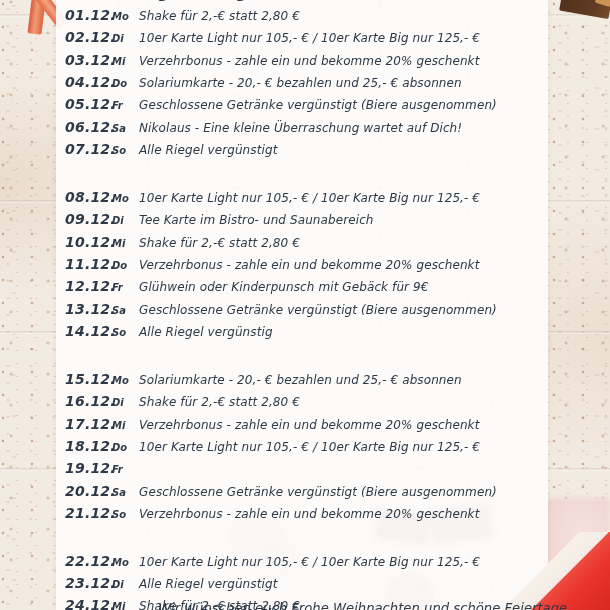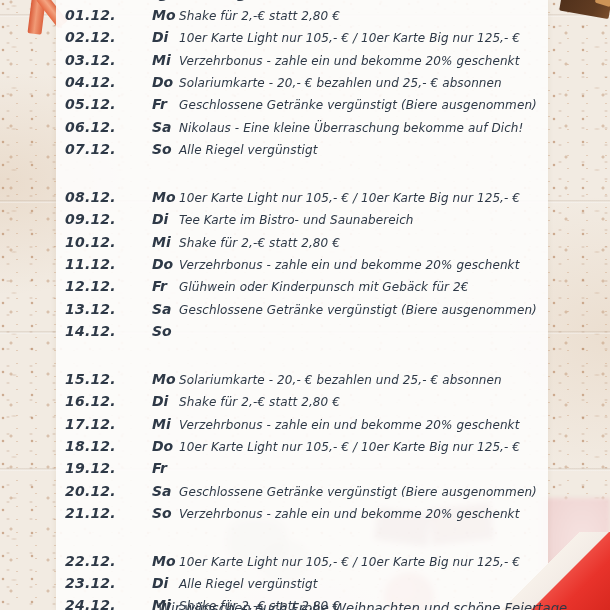--- a/index.html
+++ b/index.html
@@ -82,21 +82,21 @@
   }
   
   .content{
     position:absolute;left:65px;top:4px;z-index:4;
     color:#2e3947;font-style:italic;white-space:nowrap;
   }
   .week{margin-bottom:25.5px;}
   .week:last-child{margin-bottom:0;}
   .row{height:22.35px;line-height:22.35px;display:flex;align-items:baseline;}
   .date{font-weight:700;font-size:14px;width:47px;letter-spacing:.2px;}
-  .day{font-weight:700;font-size:14px;width:27px;margin-left:40px;}
+  .day{font-weight:700;font-size:10px;width:27px;}
   .offer{font-size:12px;letter-spacing:.1px;}
   .clipped-heading{
     position:absolute;left:140px;top:-16px;z-index:4;
     font-size:15px;font-weight:700;font-style:italic;color:#2e3947;white-space:nowrap;
   }
   .clipped-footer{
     position:absolute;left:158px;top:601px;z-index:4;
     font-size:13.2px;font-style:italic;color:#2e3947;white-space:nowrap;
   }
 </style>
@@ -153,21 +153,21 @@
         <span class="offer">Solariumkarte - 20,- € bezahlen und 25,- € absonnen</span>
       </div>
       <div class="row">
         <span class="date">05.12.</span>
         <span class="day">Fr</span>
         <span class="offer">Geschlossene Getränke vergünstigt (Biere ausgenommen)</span>
       </div>
       <div class="row">
         <span class="date">06.12.</span>
         <span class="day">Sa</span>
-        <span class="offer">Nikolaus - Eine kleine Überraschung bekomme auf Dich!</span>
+        <span class="offer">Nikolaus - Eine kleine Überraschung wartet auf Dich!</span>
       </div>
       <div class="row">
         <span class="date">07.12.</span>
         <span class="day">So</span>
         <span class="offer">Alle Riegel vergünstigt</span>
       </div>
     </div>
     <div class="week">
       <div class="row">
         <span class="date">08.12.</span>
@@ -185,30 +185,31 @@
         <span class="offer">Shake für 2,-€ statt 2,80 €</span>
       </div>
       <div class="row">
         <span class="date">11.12.</span>
         <span class="day">Do</span>
         <span class="offer">Verzehrbonus - zahle ein und bekomme 20% geschenkt</span>
       </div>
       <div class="row">
         <span class="date">12.12.</span>
         <span class="day">Fr</span>
-        <span class="offer">Glühwein oder Kinderpunsch mit Gebäck für 2€</span>
+        <span class="offer">Glühwein oder Kinderpunsch mit Gebäck für 9€</span>
       </div>
       <div class="row">
         <span class="date">13.12.</span>
         <span class="day">Sa</span>
         <span class="offer">Geschlossene Getränke vergünstigt (Biere ausgenommen)</span>
       </div>
       <div class="row">
         <span class="date">14.12.</span>
         <span class="day">So</span>
+        <span class="offer">Alle Riegel vergünstig</span>
       </div>
     </div>
     <div class="week">
       <div class="row">
         <span class="date">15.12.</span>
         <span class="day">Mo</span>
         <span class="offer">Solariumkarte - 20,- € bezahlen und 25,- € absonnen</span>
       </div>
       <div class="row">
         <span class="date">16.12.</span>

